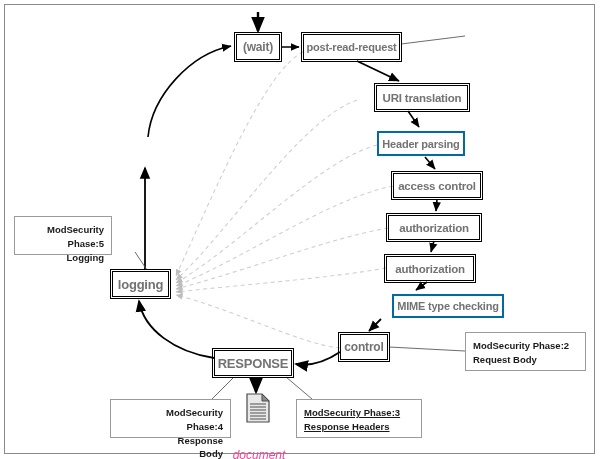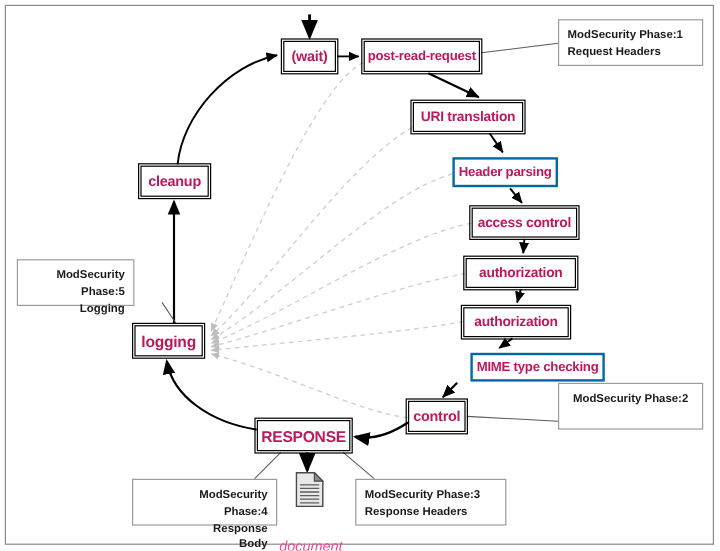--- a/index.html
+++ b/index.html
@@ -36,21 +36,21 @@
     position: absolute;
     box-sizing: border-box;
     background: #ffffff;
     border: 1px solid #000;
     outline: 1px solid #000;
     outline-offset: 1px;
     display: flex;
     align-items: center;
     justify-content: center;
     font-weight: bold;
-    color: #be185d;
+    color: #737373;
     letter-spacing: -0.2px;
     white-space: nowrap;
   }
   .node.thin {
     outline: none;
     border: 2px solid #0369a1;
     text-align: right;
   }
   
   .note {
@@ -153,50 +153,46 @@
       <path d="M312,399 L286,377"></path>
       <path d="M212,399 L234,377"></path>
       <path d="M135,252 L147,270"></path>
     </g>
   </svg>
 
   <div class="node" style="left:236px;top:34px;width:44px;height:26px;font-size:12px;">(wait)</div>
 
   <div class="node" style="left:303px;top:34px;width:97px;height:26px;font-size:11px;">post-read-request</div>
 
-  <div class="node" style="left:344px;top:85px;width:92px;height:25px;font-size:11.5px;">URI translation</div>
+  <div class="node" style="left:376px;top:85px;width:92px;height:25px;font-size:11.5px;">URI translation</div>
 
   <div class="node thin" style="left:377px;top:131px;width:88px;height:25px;font-size:11px;">Header parsing</div>
 
   <div class="node" style="left:393px;top:173px;width:88px;height:25px;font-size:11.5px;">access control</div>
 
   <div class="node" style="left:388px;top:215px;width:92px;height:25px;font-size:11.5px;">authorization</div>
 
   <div class="node" style="left:386px;top:256px;width:88px;height:25px;font-size:11.5px;">authorization</div>
 
   <div class="node thin" style="left:351px;top:294px;width:112px;height:24px;font-size:11px;margin-left:41px;">MIME type checking</div>
 
   <div class="node" style="left:340px;top:334px;width:48px;height:26px;font-size:12px;">control</div>
 
   <div class="node" style="left:214px;top:350px;width:78px;height:26px;font-size:13px;">RESPONSE</div>
 
   <div class="node" style="left:112px;top:271px;width:57px;height:26px;font-size:13px;">logging</div>
 
-  <div class="node" style="left:117px;top:138px;width:57px;height:26px;font-size:12px;">cleanup</div>
-
-  <div class="note" style="left:465px;top:16px;width:121px;height:39px;">
-    <span>ModSecurity Phase:1</span>
-    <span class="l2">Request Headers</span>
-  </div>
-
-  <div class="note" style="left:465px;top:319px;width:121px;height:39px;text-align:center;">
+
+
+  <div class="note" style="left:465px;top:332px;width:121px;height:39px;">
     <span>ModSecurity Phase:2</span>
-  </div>
-
-  <div class="note" style="left:296px;top:399px;width:126px;height:39px;">
+    <span class="l2">Request Body</span>
+  </div>
+
+  <div class="note" style="left:296px;top:399px;width:126px;height:39px;text-decoration:underline;">
     <span>ModSecurity Phase:3</span>
     <span class="l2">Response Headers</span>
   </div>
 
   <div class="note right-align" style="left:110px;top:399px;width:121px;height:39px;padding-left:43px;">
     <span>ModSecurity Phase:4</span>
     <span class="l2">Response Body</span>
   </div>
 
   <div class="note right-align" style="left:14px;top:216px;width:98px;height:39px;">

